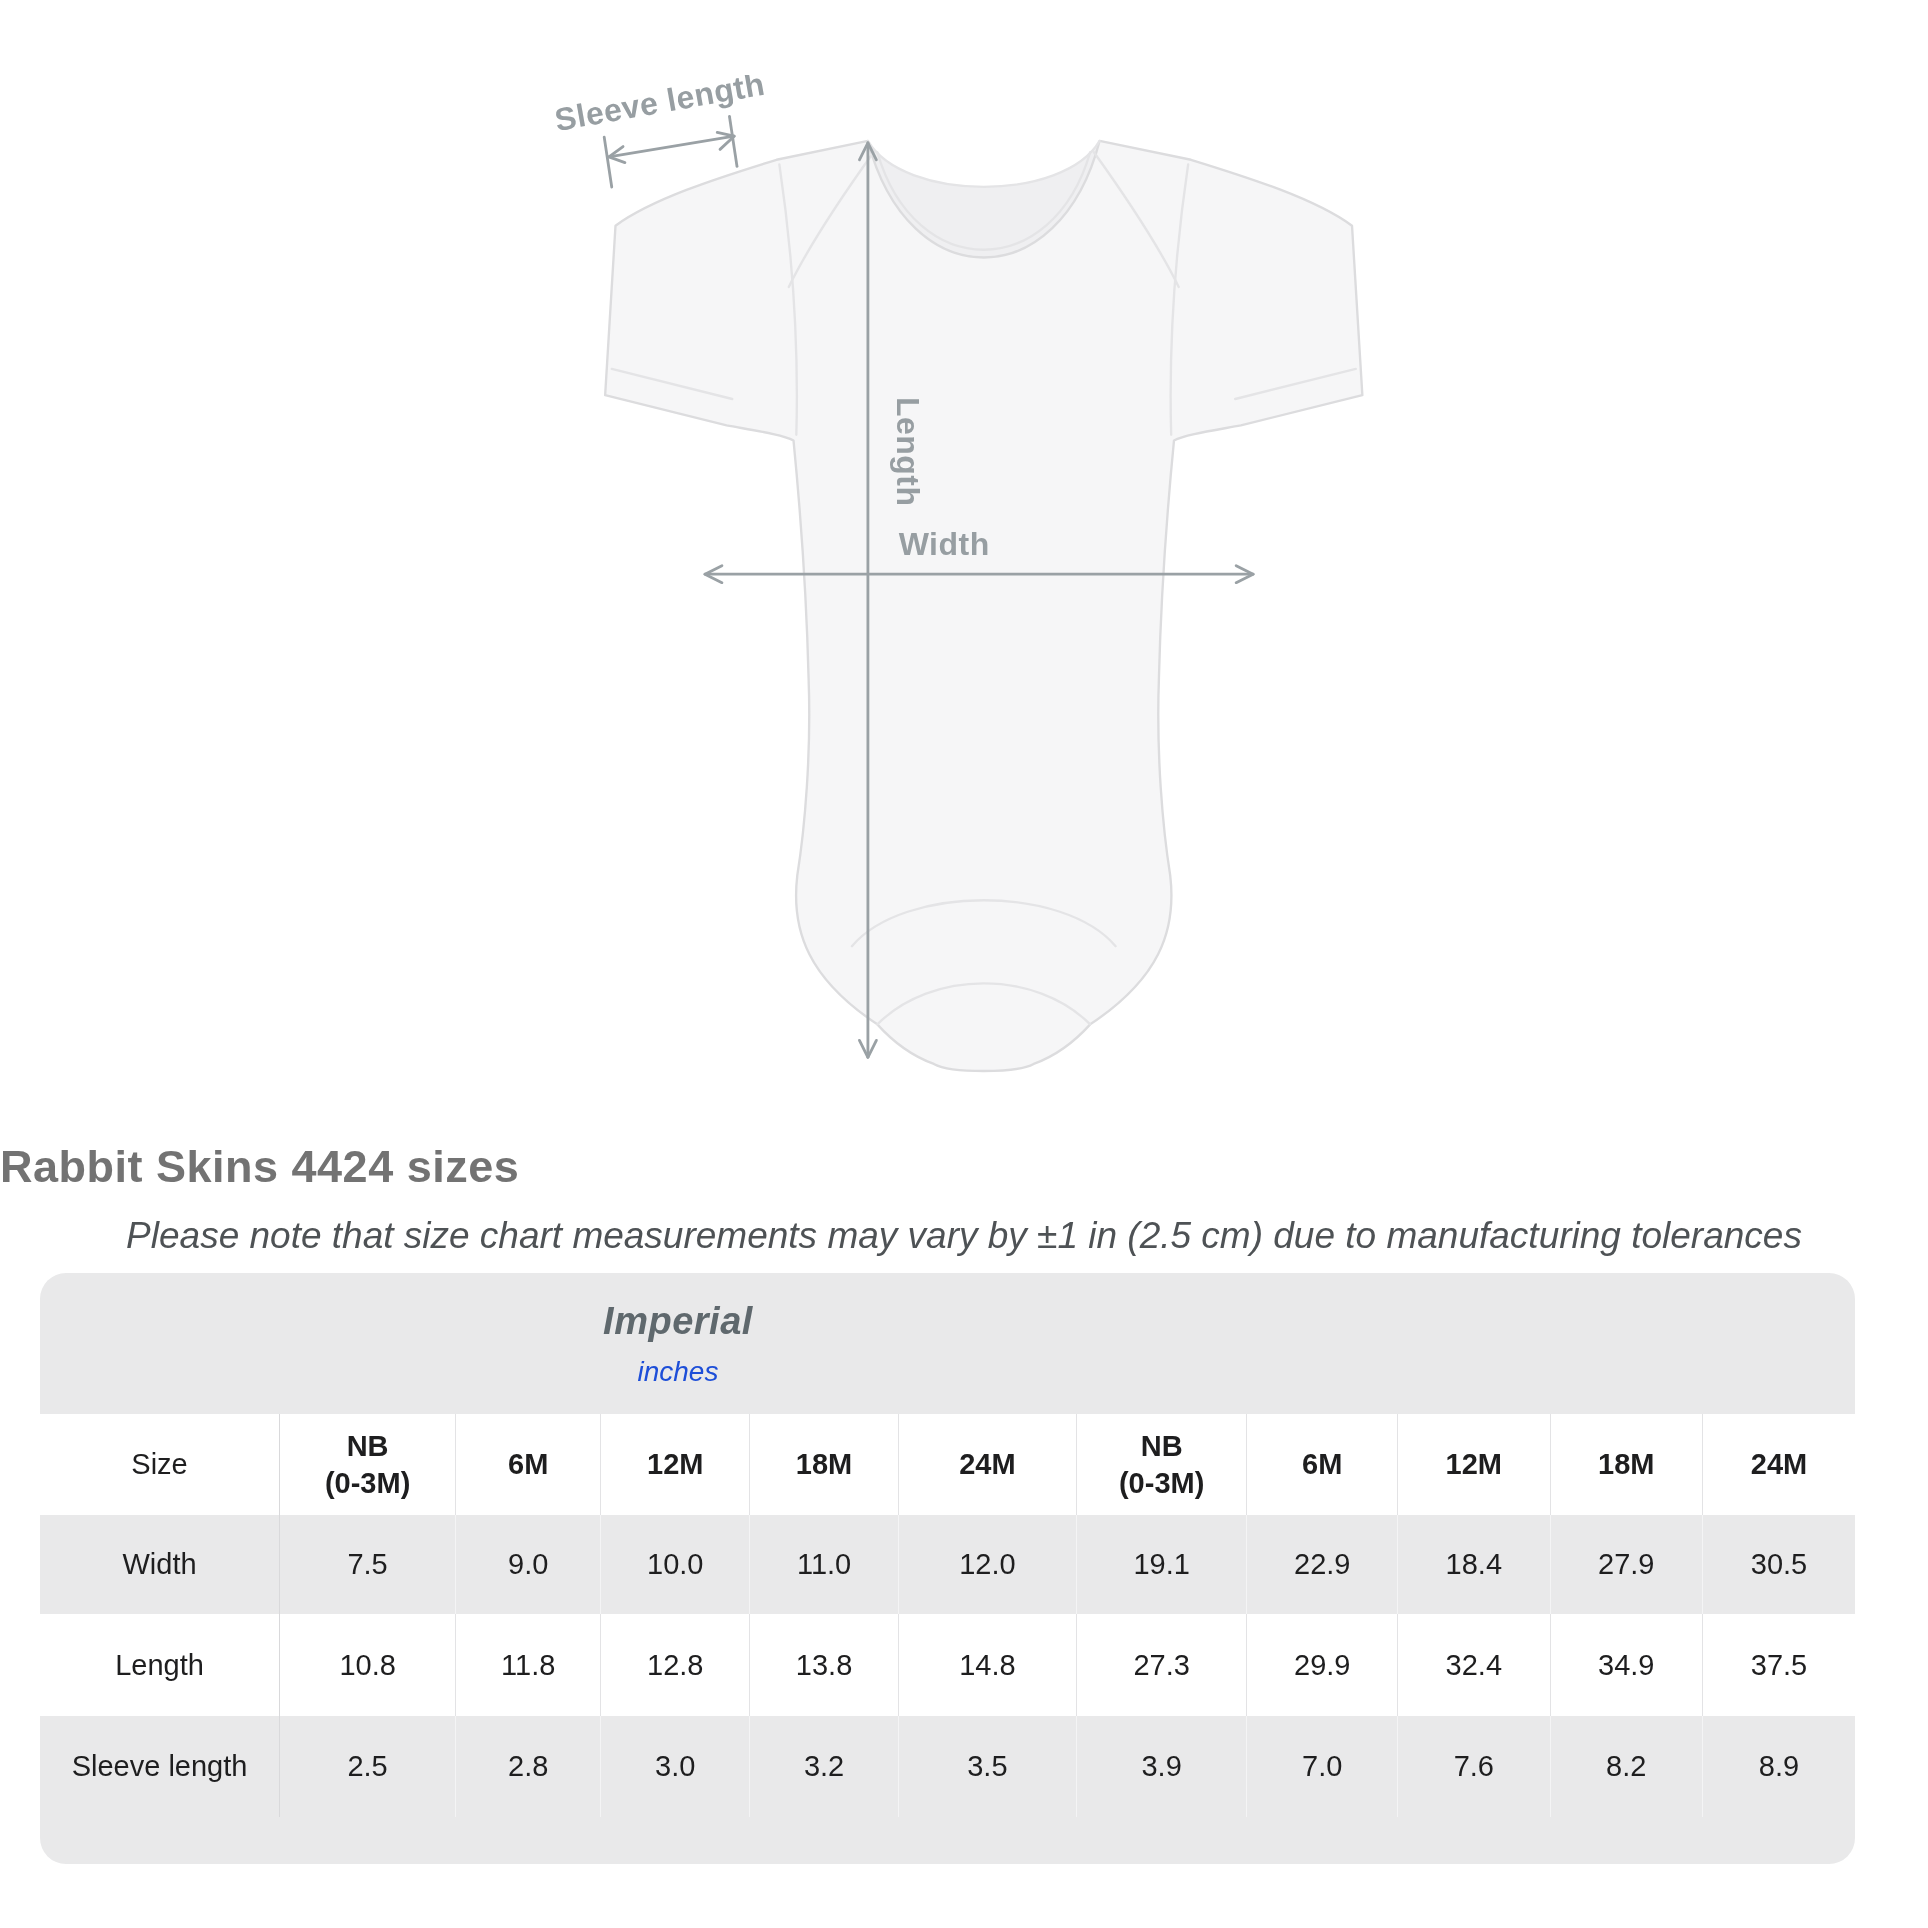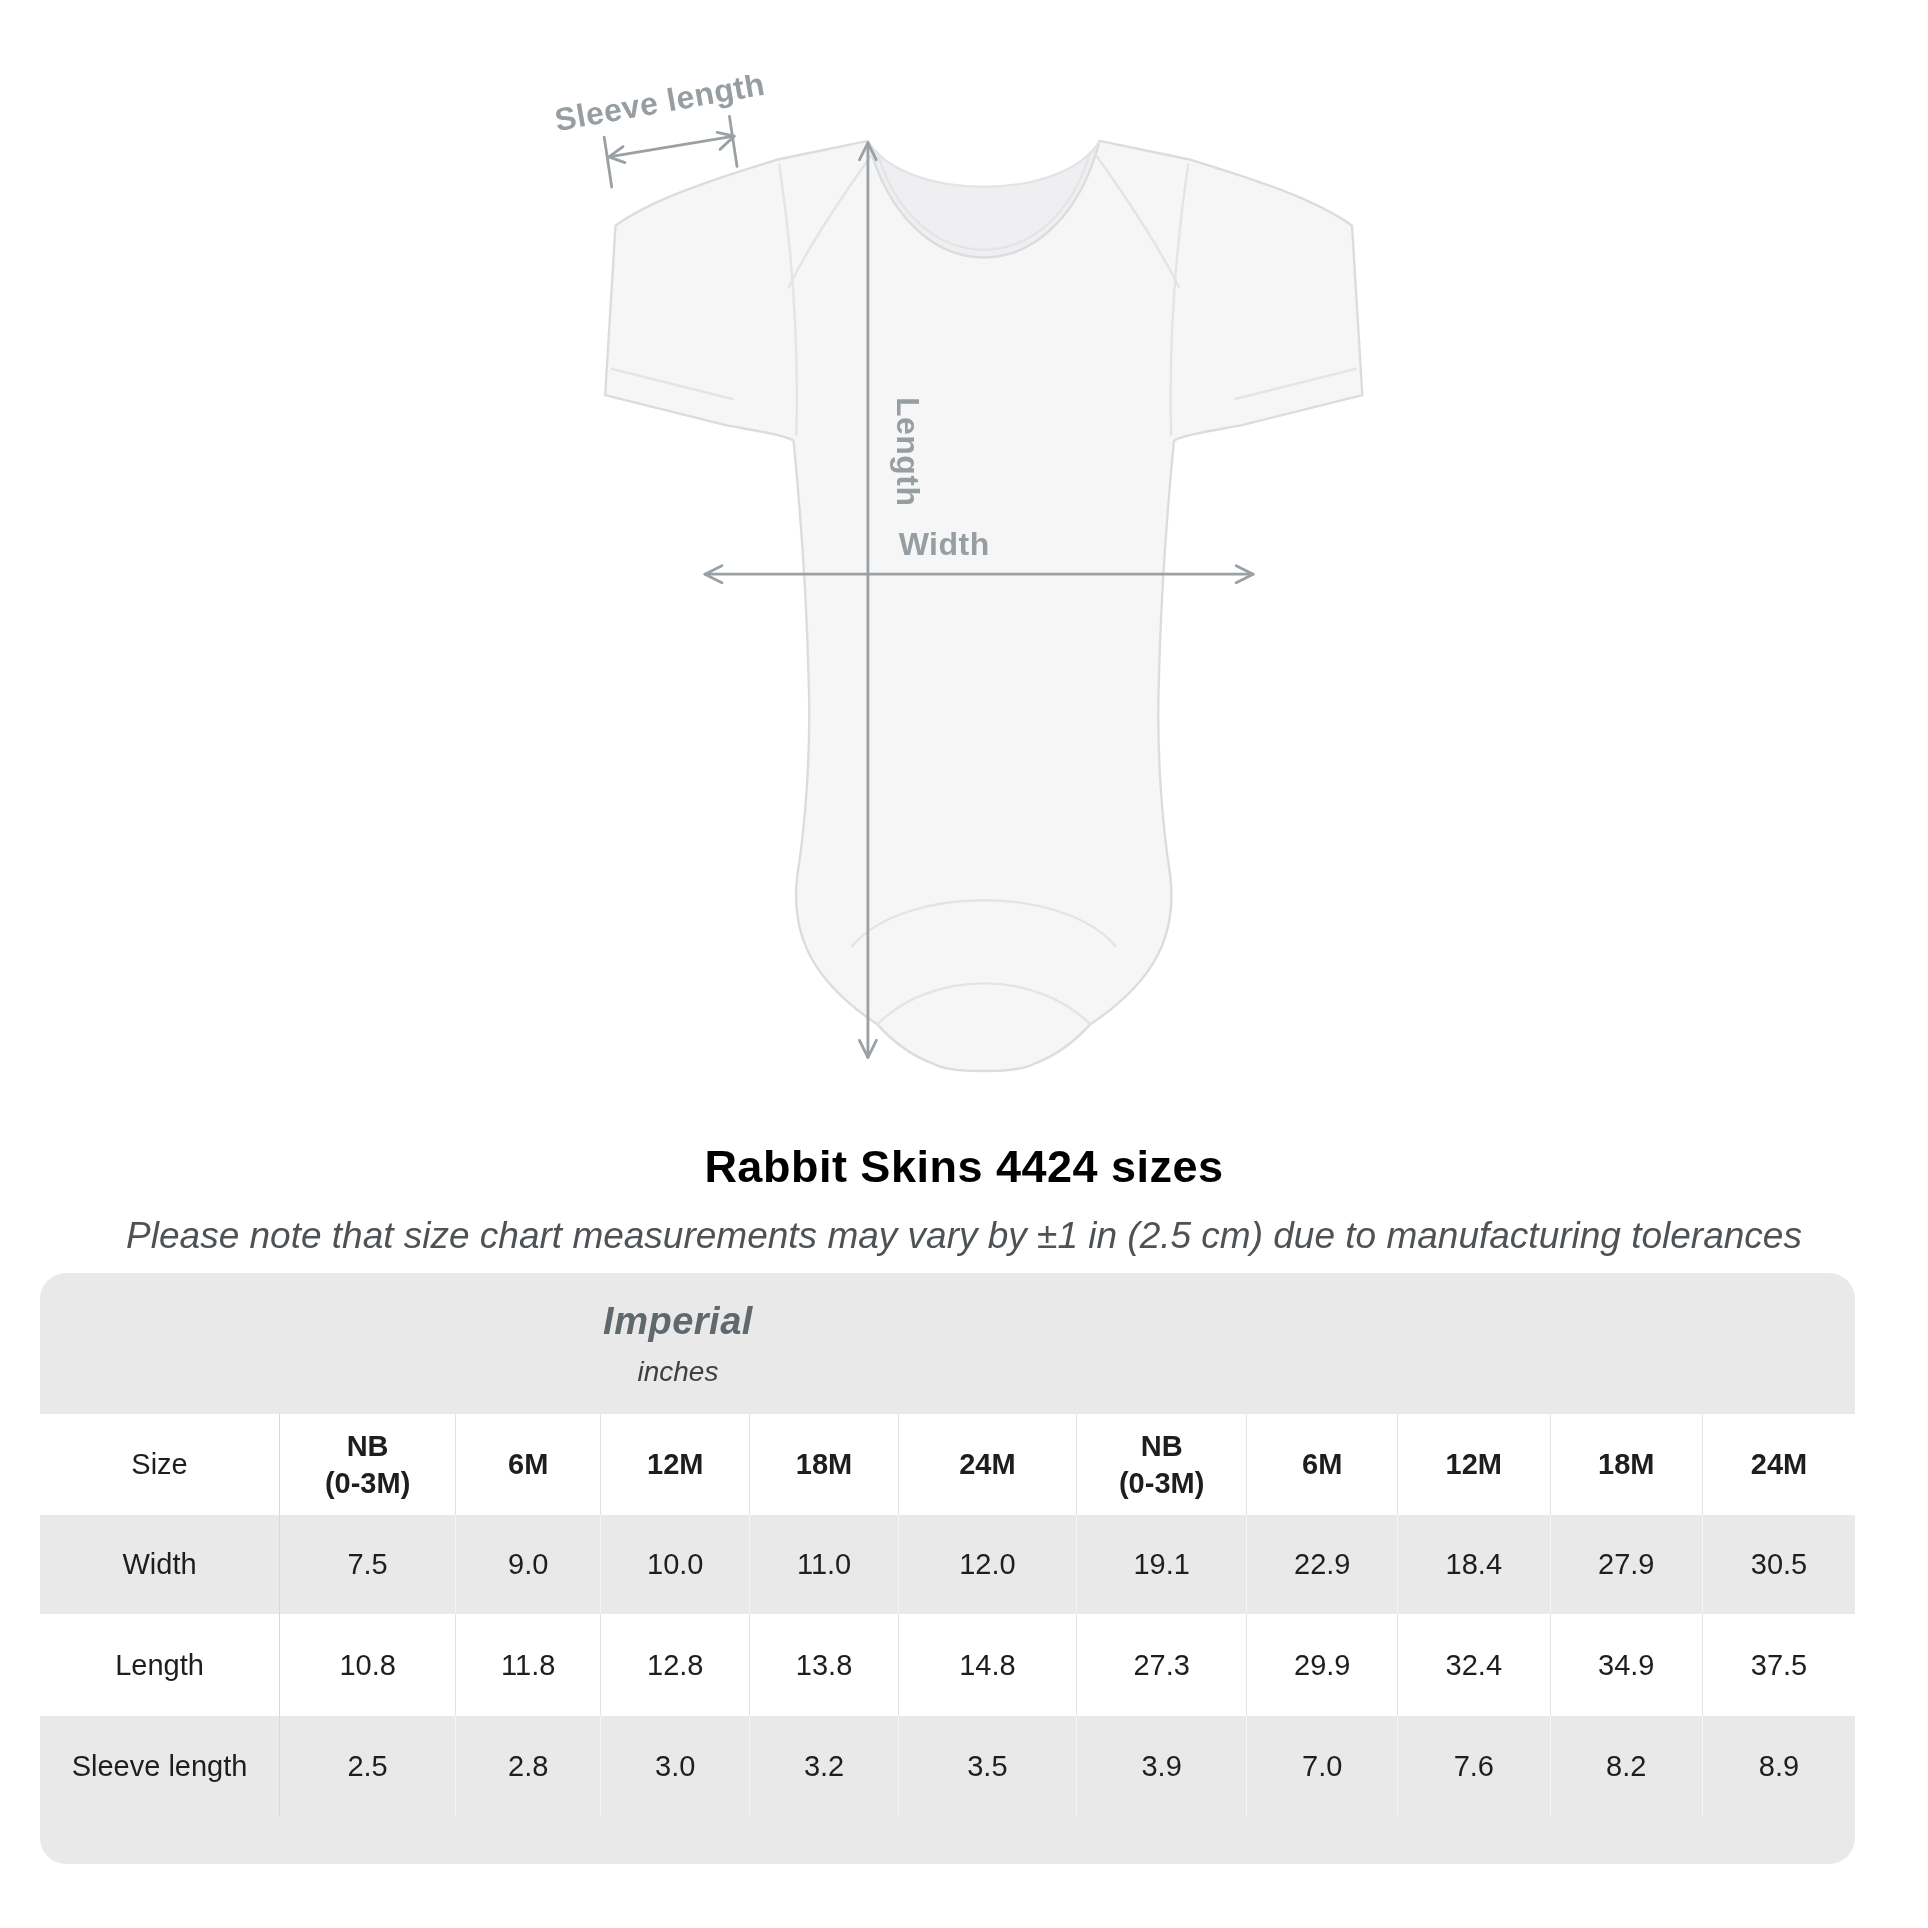--- a/index.html
+++ b/index.html
@@ -10,39 +10,39 @@
   
   .diagram-wrap{position:absolute;left:508px;top:75px;width:895px;height:1036px;}
   .diagram-wrap svg{display:block;width:895px;height:1036px;}
   .garment-fill{fill:#f6f6f7;stroke:#dcdcde;stroke-width:2.5;stroke-linejoin:round;}
   .garment-inner{fill:#efeff1;stroke:none;}
   .seam{fill:none;stroke:#e4e4e6;stroke-width:2.5;stroke-linecap:round;}
   .dim{fill:none;stroke:#9aa1a5;stroke-width:3;stroke-linecap:round;stroke-linejoin:round;}
   .dim-label{fill:#979ea2;font-weight:bold;font-size:34px;letter-spacing:0.5px;}
   
   .page-title{
-    position:absolute;left:0;top:1141px;width:100%;text-align:center;
-    font-size:45px;font-weight:bold;color:#000000;letter-spacing:0.5px;
+    position:absolute;left:0;top:1141px;width:100%;
+    font-size:45px;font-weight:bold;color:#737373;letter-spacing:0.5px;
   }
   .page-note{
     position:absolute;left:0;top:1215px;width:100%;text-align:center;
     font-size:37px;font-style:italic;color:#4e5255;
   }
   
   .size-table{
     position:absolute;left:40px;top:1273px;width:1815px;height:591px;
     background:#e9e9ea;border-radius:26px;overflow:hidden;
   }
   .tbl-header{display:flex;height:141px;}
   .tbl-header .spacer{width:13.2%;}
   .hdr-cell{display:flex;flex-direction:column;align-items:center;justify-content:center;}
   .hdr-cell.imperial{width:43.9%;}
   .hdr-cell.metric{width:42.9%;}
   .hdr-title{font-size:38px;font-weight:bold;font-style:italic;color:#5f686d;letter-spacing:0.5px;}
-  .hdr-unit{font-size:28px;font-style:italic;color:#404040;margin-top:13px;}
+  .hdr-unit{font-size:28px;font-style:italic;color:#1d4ed8;margin-top:13px;}
   table.grid{width:100%;border-collapse:collapse;table-layout:fixed;}
   table.grid td{
     text-align:center;vertical-align:middle;padding:0;
     font-size:29px;color:#1e1e1f;
   }
   tr.row-white td{background:#ffffff;border-left:1.9px solid #e3e3e5;}
   tr.row-gray td{background:#e9e9ea;border-left:1.9px solid #f4f4f5;}
   tr.row-white td:first-child,tr.row-gray td:first-child{border-left:none;}
   tr.row-white td:nth-child(2),tr.row-gray td:nth-child(2){border-left-color:#d9d9db;}
   tr.size-row td{height:101px;}

